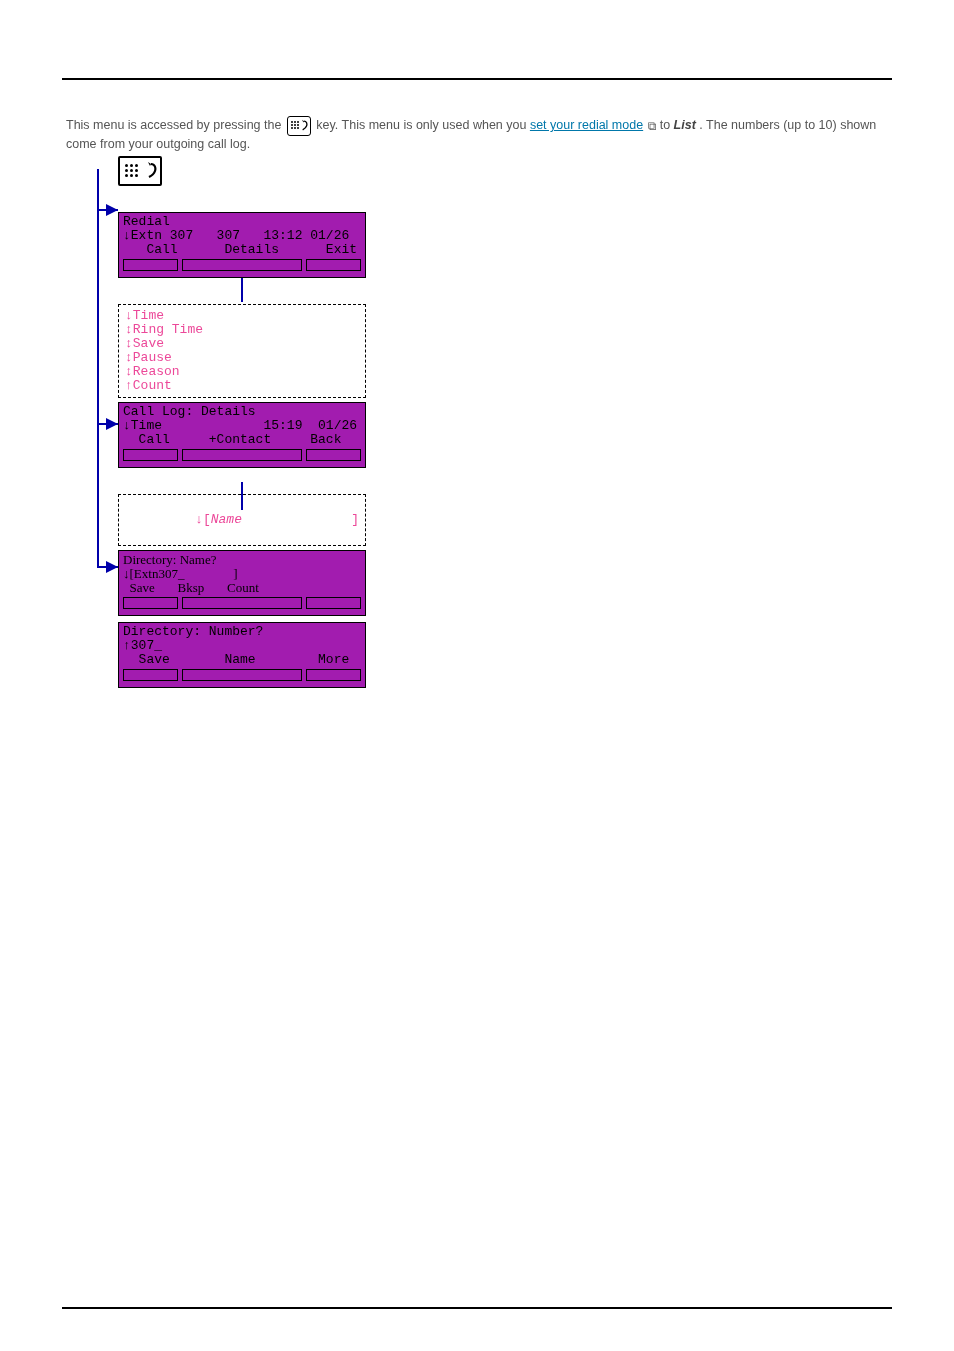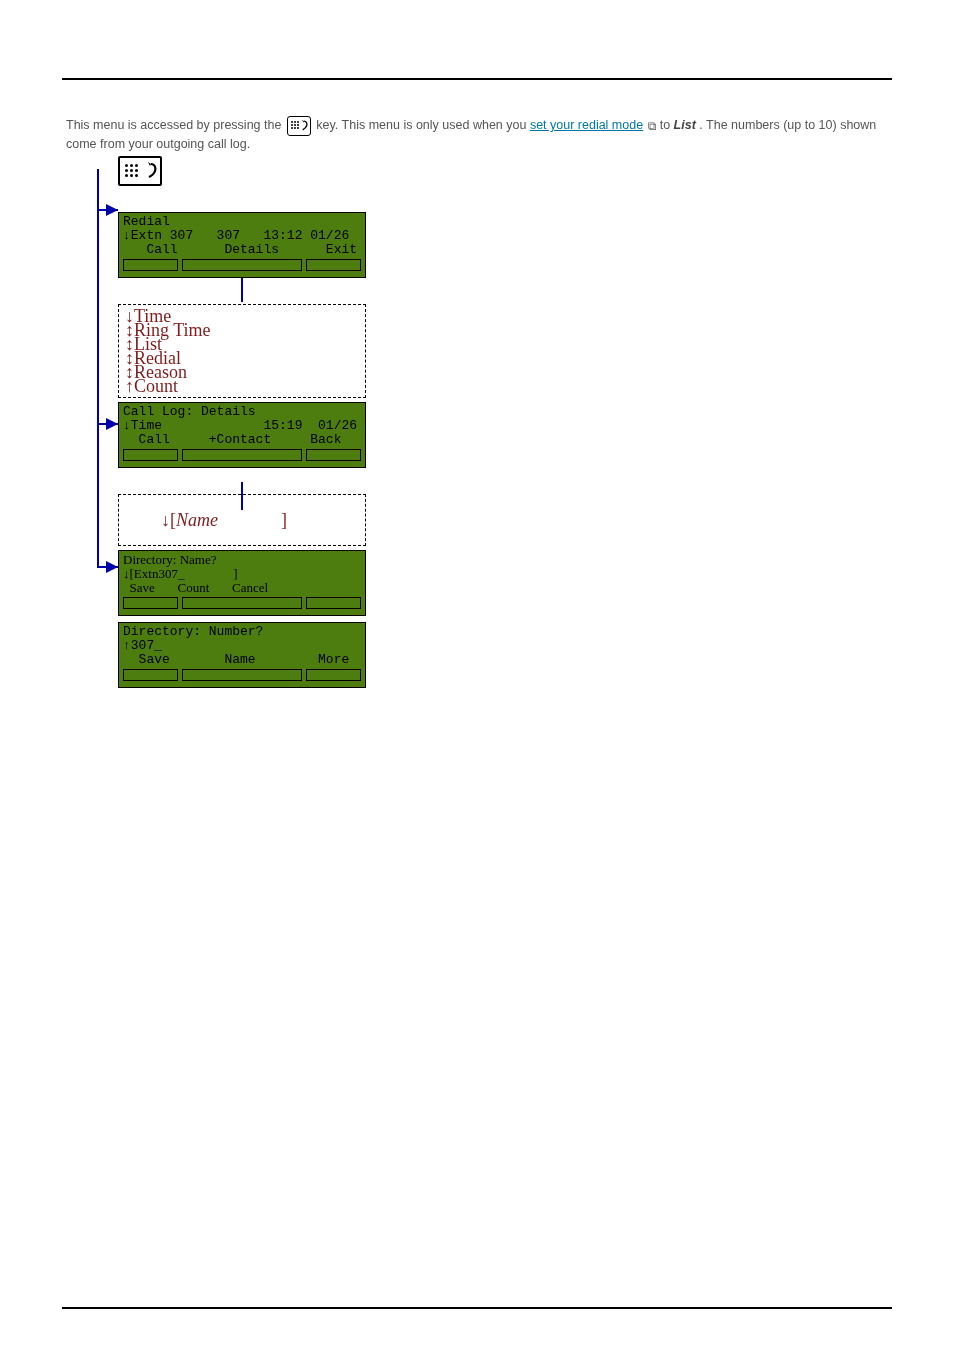--- a/index.html
+++ b/index.html
@@ -96,21 +96,21 @@
   
   .diagram {
     position: absolute;
     top: 140px;
     left: 90px;
     width: 290px;
   }
   .screen {
     position: relative;
     border: 1px solid #000;
-    background: #4d7c0f;
+    background: #a21caf;
     width: 248px;
     margin-left: 28px;
     font-family: "Courier New", monospace;
     font-size: 13px;
     line-height: 14px;
     padding: 2px 4px 6px 4px;
     margin-bottom: 6px;
     box-sizing: border-box;
   }
   .screen .row {
@@ -128,27 +128,27 @@
     box-sizing: border-box;
   }
   .screen .buttons .btn.narrow {
     flex: 0 0 55px;
   }
   .dashed-box {
     position: relative;
     border: 1px dashed #000;
     width: 248px;
     margin-left: 28px;
-    font-family: Liberation Serif, serif;
-    font-size: 18px;
+    font-family: Liberation Mono, monospace;
+    font-size: 13px;
     line-height: 14px;
     padding: 4px 6px;
     box-sizing: border-box;
     margin-bottom: 4px;
-    color: #7f1d1d;
+    color: #ec4899;
   }
   .dashed-box .row { white-space: pre; }
   .dashed-box .ital { font-style: italic; }
   .key-large {
     margin-left: 28px;
     width: 40px;
     height: 26px;
     border: 2px solid #000;
     border-radius: 2px;
     position: relative;
@@ -272,47 +272,47 @@
       <div class="buttons">
         <div class="btn narrow"></div>
         <div class="btn"></div>
         <div class="btn narrow"></div>
       </div>
     </div>
 
     <div class="dashed-box" style="margin-top:26px;">
       <div class="row">↓Time</div>
       <div class="row">↕Ring Time</div>
-      <div class="row">↕List</div>
-      <div class="row">↕Redial</div>
+      <div class="row">↕Save</div>
+      <div class="row">↕Pause</div>
       <div class="row">↕Reason</div>
       <div class="row">↑Count</div>
     </div>
 
     <div class="screen" style="margin-top:4px;">
       <div class="row">Call Log: Details</div>
       <div class="row">↓Time             15:19  01/26</div>
       <div class="row">  Call     +Contact     Back</div>
       <div class="buttons">
         <div class="btn narrow"></div>
         <div class="btn"></div>
         <div class="btn narrow"></div>
       </div>
     </div>
 
-    <div class="dashed-box" style="margin-top:26px;">
+    <div class="dashed-box" style="margin-top:26px;text-align:right;">
       <div class="row">
         <span>↓[</span><span class="ital">Name</span><span>              ]</span>
       </div>
     </div>
 
     <div class="screen" style="margin-top:4px;font-family:Liberation Serif, serif;">
       <div class="row">Directory: Name?</div>
       <div class="row">↓[Extn307_               ]</div>
-      <div class="row">  Save       Count       Cancel</div>
+      <div class="row">  Save       Bksp       Count</div>
       <div class="buttons">
         <div class="btn narrow"></div>
         <div class="btn"></div>
         <div class="btn narrow"></div>
       </div>
     </div>
 
     <div class="screen" style="margin-top:0;">
       <div class="row">Directory: Number?</div>
       <div class="row">↑307_</div>

